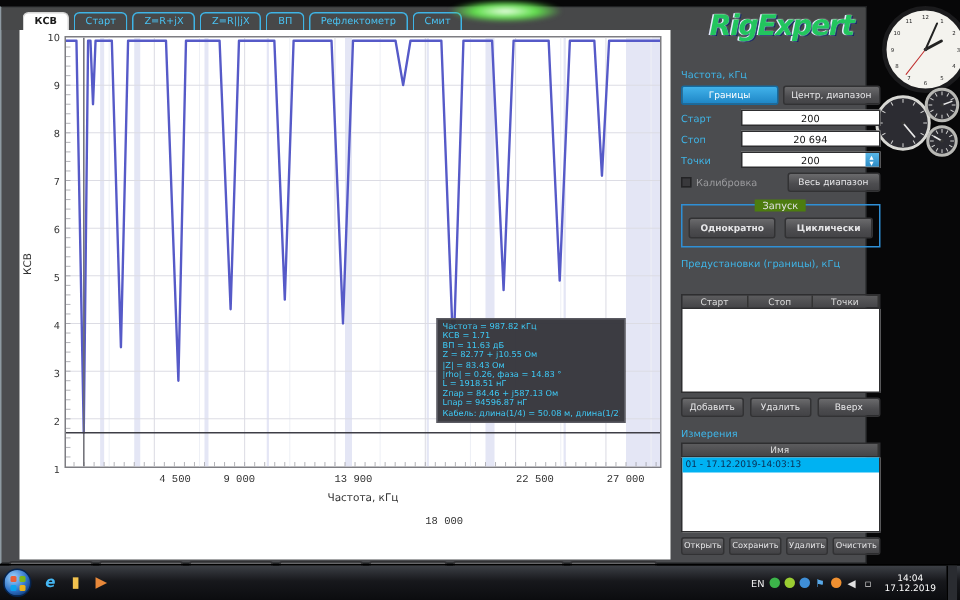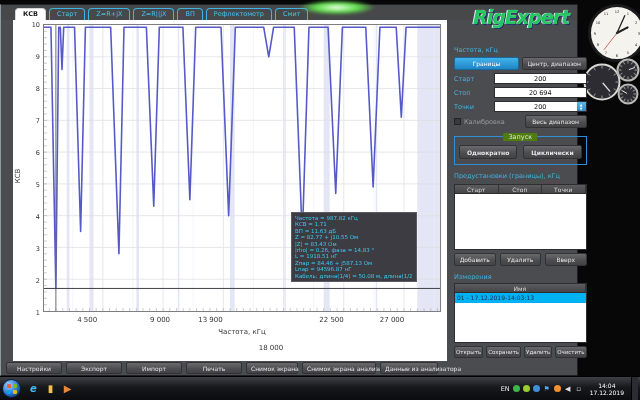--- a/index.html
+++ b/index.html
@@ -26,21 +26,21 @@
        font-size:6.5px;color:#49c2f2;background:transparent;white-space:nowrap;}
   .tab.active{background:#fff;color:#1c1c1c;border-color:#d6d6d6;font-weight:bold;}
 
   #content{flex:1 1 auto;display:flex;padding-left:12px;}
 
   
   #chart-panel{width:434px;background:#fff;position:relative;flex:0 0 auto;}
   #plot{position:absolute;left:30px;top:4px;width:398px;height:288px;border:1px solid #7d7d82;background:#fff;}
   #plot svg{display:block;width:100%;height:100%;}
   .ytick{position:absolute;left:0;width:27px;text-align:right;font-size:6.5px;color:#333;}
-  .xtick{position:absolute;width:50px;text-align:left;font-size:7px;color:#333;top:296px;}
+  .xtick{position:absolute;width:50px;text-align:right;font-size:7px;color:#333;top:296px;font-family:Liberation Mono, monospace;}
   #ylabel{position:absolute;left:-2px;top:152px;transform:rotate(-90deg);transform-origin:center;
           font-size:7px;color:#333;}
   #xlabel{position:absolute;left:30px;width:398px;top:308px;text-align:center;font-size:7px;color:#333;}
   #tooltip{position:absolute;left:278px;top:192px;width:126px;background:rgba(54,54,60,.97);
            border:1px solid #5a5a62;padding:2px 3px;z-index:12;}
   #tooltip div{font-size:5.5px;line-height:6.4px;color:#3ec9f5;white-space:nowrap;overflow:hidden;}
 
   
   #side{flex:1 1 auto;padding:26px 6px 0 7px;display:flex;flex-direction:column;font-size:6.5px;}
   .cyan{color:#3fb4e6;font-size:6.5px;}
@@ -340,21 +340,21 @@
           <div class="ytick" style="top: 256.5px;">2</div>
           <div class="ytick" style="top: 224.5px;">3</div>
           <div class="ytick" style="top: 192.5px;">4</div>
           <div class="ytick" style="top: 160.5px;">5</div>
           <div class="ytick" style="top: 128.5px;">6</div>
           <div class="ytick" style="top: 96.5px;">7</div>
           <div class="ytick" style="top: 64.5px;">8</div>
           <div class="ytick" style="top: 32.5px;">9</div>
           <div class="ytick" style="top: 0.5px;">10</div>
           <div class="xtick" style="left: 64.1742px;">4 500</div>
-          <div class="xtick" style="left: 137px;">9 000</div>
+          <div class="xtick" style="left: 107px;">9 000</div>
           <div class="xtick" style="left: 185.212px;">13 900</div>
           <div class="xtick" style="left: 245.731px; margin-top: 28px;">18 000</div>
           <div class="xtick" style="left: 306.25px;">22 500</div>
           <div class="xtick" style="left: 366.769px;">27 000</div>
         </div>
 
       <div id="side">
         <div class="cyan" style="margin-bottom:3px;">Частота, кГц</div>
         <div class="row" id="mode-row">
             <div class="btn primary" style="flex: 1 1 0%; margin-right: 3px;">Границы</div>
@@ -380,21 +380,21 @@
         <div class="row">
           <div class="checkbox"></div>
           <span style="color:#9b9b9e;flex:1;">Калибровка</span>
           <div class="btn" style="width:62px;">Весь диапазон</div>
         </div>
         <div id="launch">
           <span id="launch-title">Запуск</span>
         <div class="btn" style="flex: 1 1 0%; height: 14px; line-height: 9px; font-weight: bold;">Однократно</div>
             <div class="btn" style="flex: 1 1 0%; height: 14px; line-height: 9px; font-weight: bold;">Циклически</div>
           </div>
-        <div class="cyan" style="margin-top:7px;margin-bottom:4px;">Предустановки (границы), кГц</div>
+        <div class="cyan" style="margin-top:7px;margin-bottom:16px;">Предустановки (границы), кГц</div>
         <div class="tblhead" id="presets-head">
             <span>Старт</span>
             <span>Стоп</span>
             <span>Точки</span>
           </div>
         <div class="tblbody" style="height:56px;"></div>
         <div class="row" id="presets-btns" style="margin-top:3px;">
             <div class="btn" style="flex: 1 1 0%; margin-right: 4px;">Добавить</div>
             <div class="btn" style="flex: 1 1 0%; margin-right: 4px;">Удалить</div>
             <div class="btn" style="flex: 1 1 0%;">Вверх</div>

